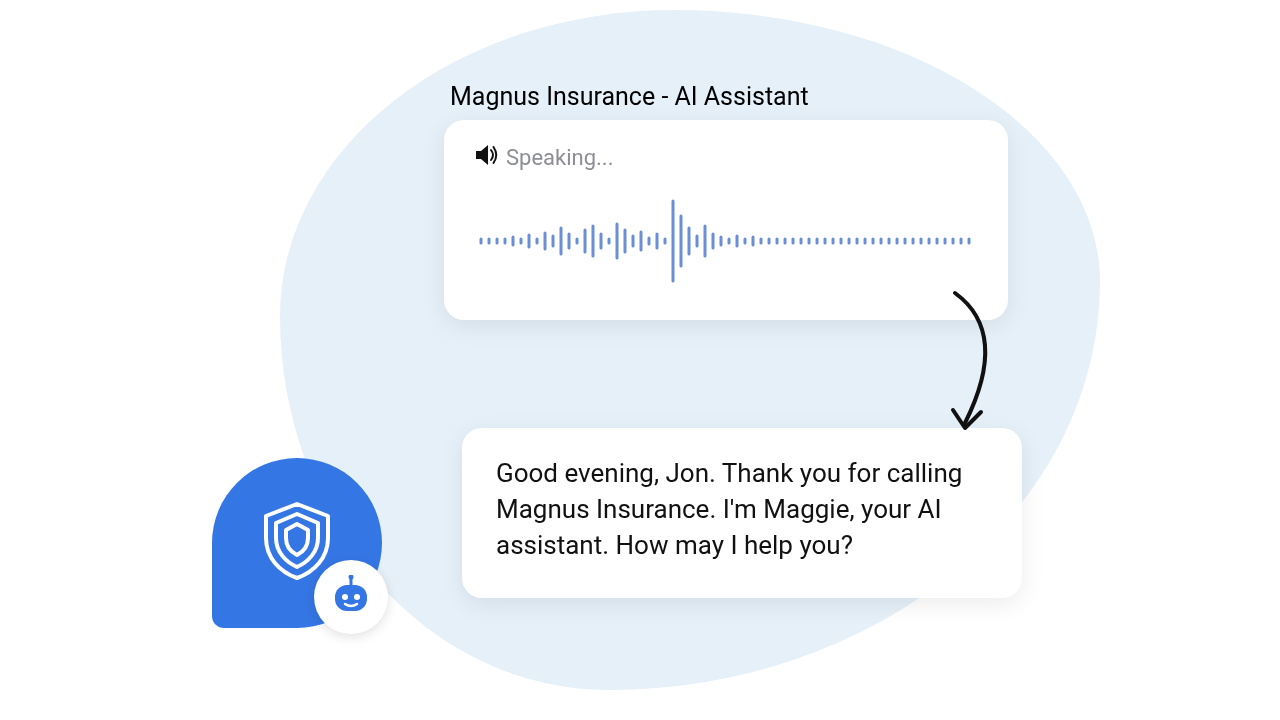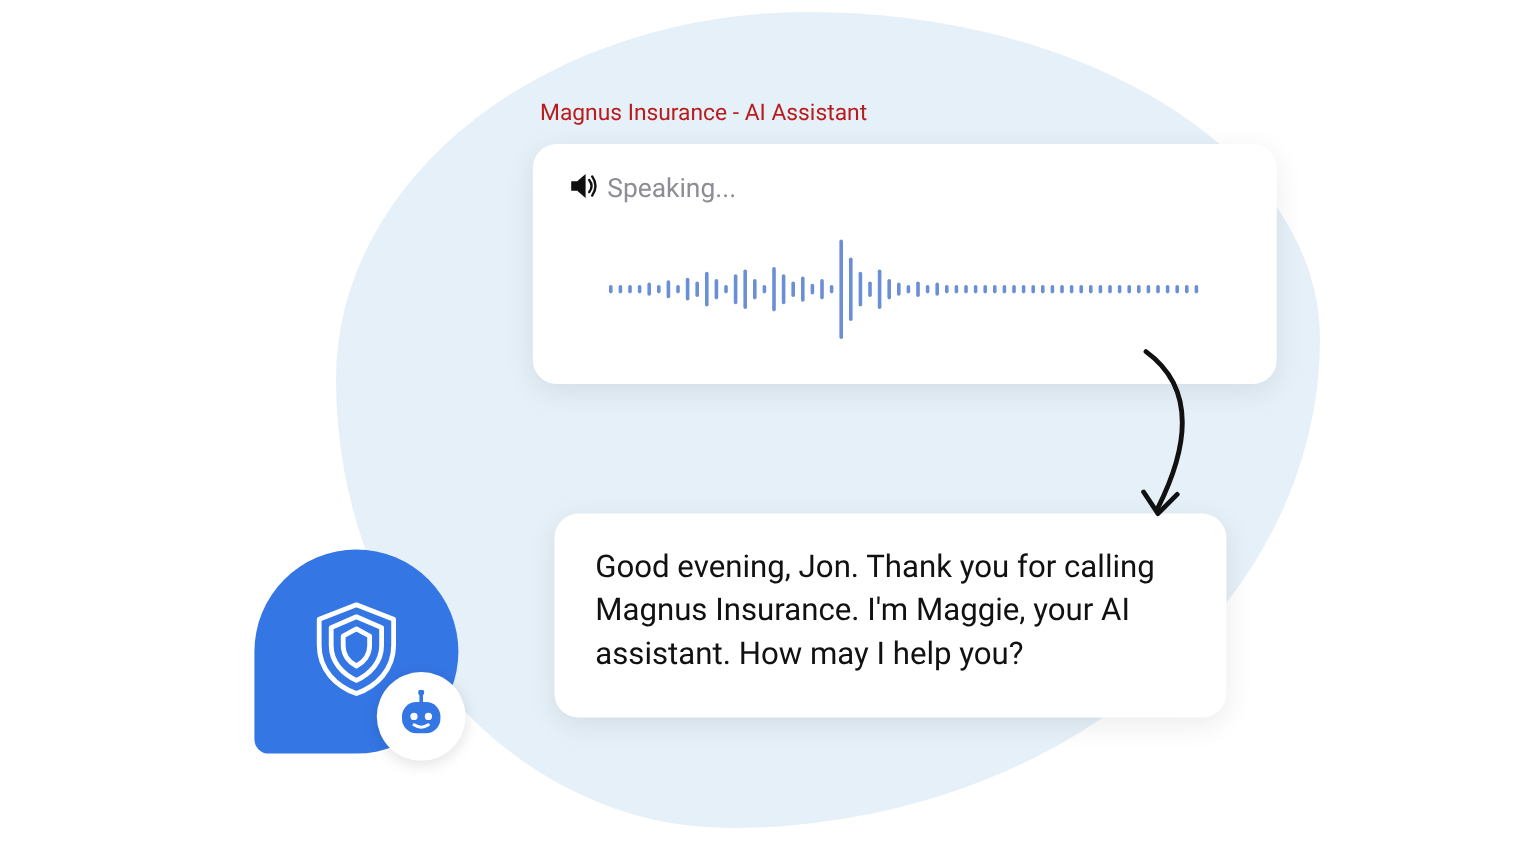--- a/index.html
+++ b/index.html
@@ -18,35 +18,35 @@
     width: 820px;
     height: 680px;
     background: #e5f0f8;
     border-radius: 48% 52% 60% 40% / 45% 40% 60% 55%;
     z-index: 0;
   }
   .title {
     position: absolute;
     top: 82px;
     left: 450px;
-    font-size: 19px;
-    color: #b91c1c;
+    font-size: 25px;
+    color: #000000;
     z-index: 2;
   }
   .card {
     position: absolute;
     background: #ffffff;
     border-radius: 20px;
     box-shadow: 0 6px 24px rgba(0,0,0,0.08);
     z-index: 2;
   }
   .audio-card {
     top: 120px;
     left: 444px;
-    width: 620px;
+    width: 564px;
     height: 200px;
     padding: 24px 30px;
   }
   .speaking-row {
     display: flex;
     align-items: center;
     gap: 8px;
     margin-bottom: 26px;
   }
   .speaking-label {

